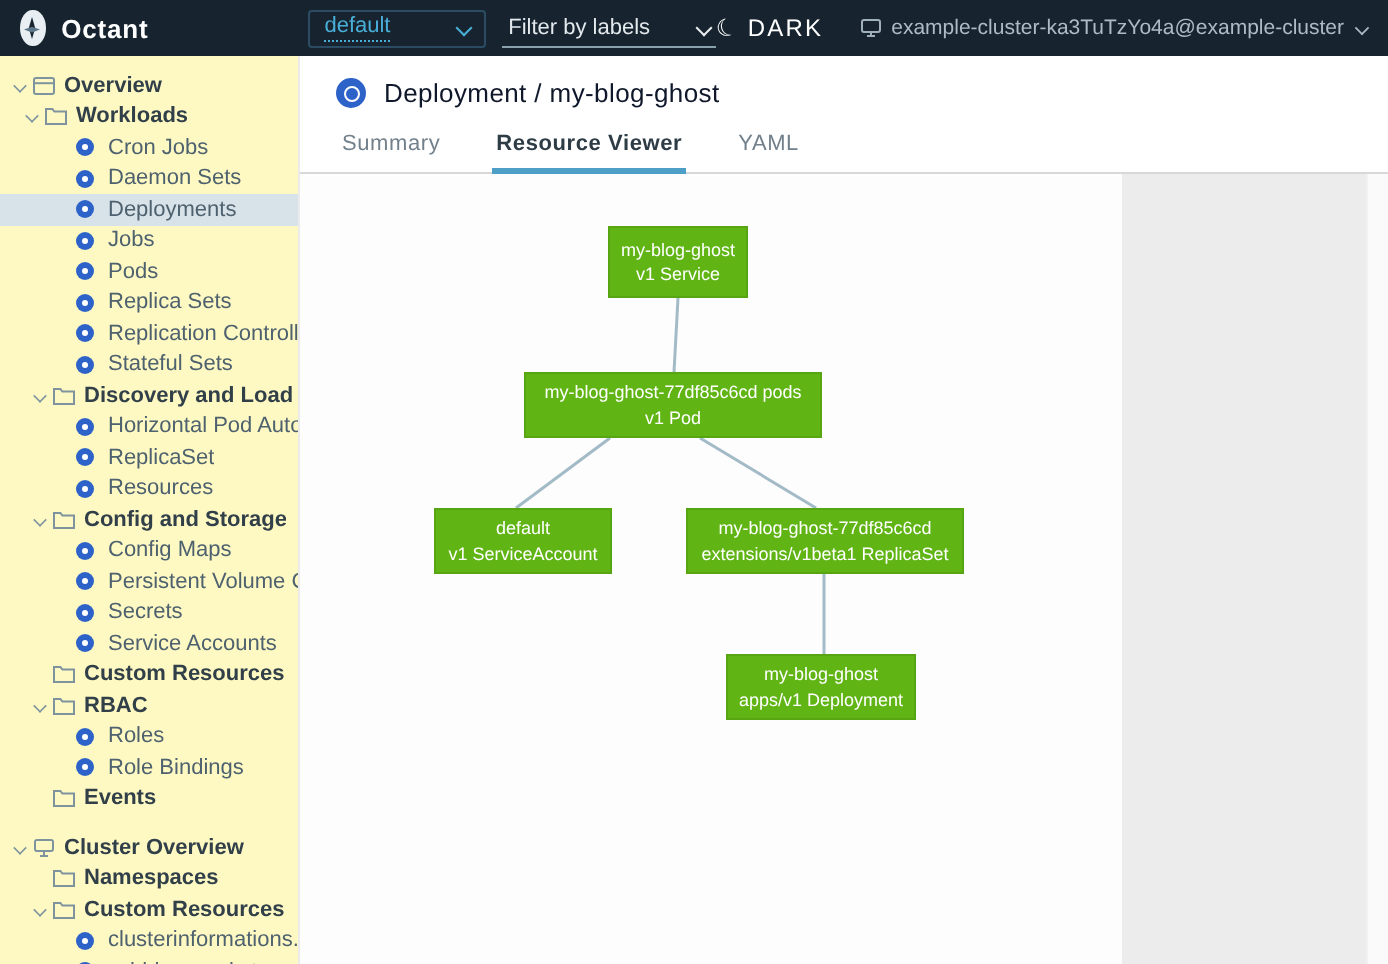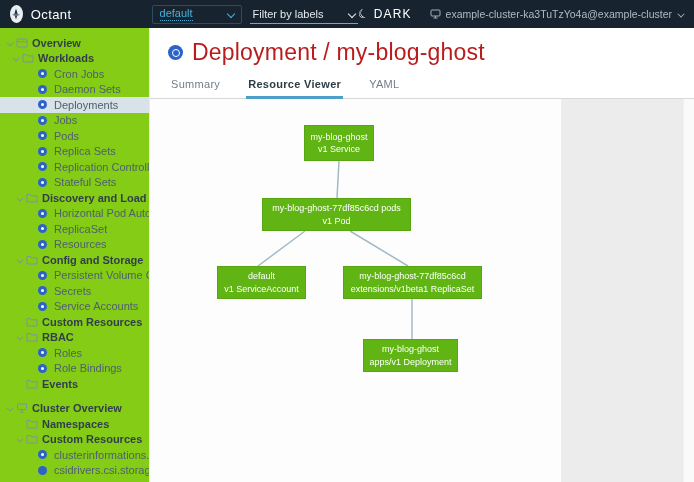--- a/index.html
+++ b/index.html
@@ -2,59 +2,59 @@
 <html><head>
 <meta charset="utf-8">
 <style>
   * { margin:0; padding:0; box-sizing:border-box; }
   html,body { width:694px; height:482px; overflow:hidden; font-family:"Liberation Sans", sans-serif; background:#fff; }
   .app { width:694px; height:482px; display:flex; flex-direction:column; }
 
   
   .header { height:28px; background:#17242f; display:flex; align-items:center; padding:0 8px 0 10px; flex:0 0 28px; }
   .logo { width:18px; height:18px; border-radius:50%; background:#e8eef2; display:flex; align-items:center; justify-content:center; }
-  .app-name { color:#fff; font-size:13px; letter-spacing:.4px; margin-left:8px; }
+  .app-name { color:#fff; font-size:13px; letter-spacing:.4px; margin-left:8px;font-weight:bold; }
   .ns-select { margin-left:80px; width:120px; height:19px; border:1px solid #2a4d63; border-radius:2px; display:flex; align-items:center; padding:0 7px; cursor:pointer; }
   .ns-value { color:#49afd9; font-size:11px; border-bottom:1px dotted #49afd9; line-height:13px; }
   .ns-select .chev { margin-left:auto; border-color:#49afd9; }
   .filter { margin-left:8px; width:150px; height:19px; border-bottom:1px solid #8aa0ac; display:flex; align-items:center; padding:0 3px; }
   .filter-text { color:#e3e9ed; font-size:11px; }
   .filter .chev { margin-left:auto; border-color:#e9eef2; }
   .spacer { flex:1; }
   .dark-toggle { display:flex; align-items:center; color:#fff; cursor:pointer; }
   .moon { font-size:12px; line-height:12px; transform:rotate(-18deg); }
   .dark-label { font-size:12px; font-weight:normal; letter-spacing:1.1px; margin-left:5px;text-align:right; }
   .cluster { display:flex; align-items:center; margin-left:18px; margin-right:2px; cursor:pointer; }
   .cluster-text { color:#aebbc4; font-size:10.5px; margin-left:5px; white-space:nowrap; }
   .cluster .chev { margin-left:6px; border-color:#aebbc4; transform:rotate(-45deg) scale(.85); }
 
   .chev { width:6px; height:6px; border-left:1.5px solid #7e939e; border-bottom:1.5px solid #7e939e; transform:rotate(-45deg); display:inline-block; flex:0 0 auto; }
 
   
   .body-row { flex:1; display:flex; min-height:0; }
 
   
-  .sidebar { width:150px; flex:0 0 150px; background:#84cc16; border-right:1px solid #ebebeb; padding-top:7px; overflow:hidden; }
+  .sidebar { width:150px; flex:0 0 150px; background:#fef9c3; border-right:1px solid #ebebeb; padding-top:7px; overflow:hidden; }
   .srow { height:15.5px; display:flex; align-items:center; font-size:11px; color:#4e616e; cursor:pointer; white-space:nowrap; }
   .srow.hdr { font-weight:bold; color:#313f49; }
   .srow.sel { background:#d8e2e9; }
   .srow .chev-box { width:12px; display:flex; justify-content:center; flex:0 0 12px; }
   .srow .chev-box .chev { transform:rotate(-45deg) scale(.8); }
   .srow .icon-box { width:14px; display:flex; justify-content:flex-start; align-items:center; flex:0 0 14px; }
   .srow .lbl { padding-left:2px; overflow:hidden; text-overflow:clip; }
   .res-icon { width:9px; height:9px; border-radius:50%; background:#2d62c9; display:inline-flex; align-items:center; justify-content:center; }
   .res-dot { width:3px; height:3px; border-radius:50%; background:#fff; }
   .sgap { height:9px; }
 
   
   .main { flex:1; display:flex; flex-direction:column; background:#fff; min-width:0; }
   .title-row { display:flex; align-items:center; padding:11px 0 3px 18px; }
   .title-icon { width:15px; height:15px; border-radius:50%; background:#2d62c9; display:flex; align-items:center; justify-content:center; }
   .title-icon::after { content:""; width:6px; height:6px; border:1.6px solid #fff; border-radius:50%; }
-  .page-title { font-size:23px; color:#b91c1c; margin-left:9px; letter-spacing:.2px; }
+  .page-title { font-size:13px; color:#0f172a; margin-left:9px; letter-spacing:.2px; }
 
   .tab-row { display:flex; gap:24px; padding-left:19px; border-bottom:1px solid #d8d8d8; margin-top:4px; }
   .tab { font-size:11px; color:#72808c; padding:5px 2px 6px; cursor:pointer; letter-spacing:.3px; }
   .tab.active { color:#2e3c46; font-weight:bold; border-bottom:3px solid #4d9fc7; margin-bottom:-1px; }
 
   .content-row { flex:1; display:flex; min-height:0; }
   .graph-canvas { flex:1; position:relative; background:#fdfdfd; overflow:hidden; }
   .detail-panel { width:122px; flex:0 0 122px; background:#ececec; }
   .right-strip { width:11px; flex:0 0 11px; background:#fafafa; border-left:1px solid #f1f1f1; }
 
@@ -236,20 +236,28 @@
         <div class="srow hdr" style="padding-left: 14px;">
           <span class="chev-box">
             <span class="chev"></span>
           </span>
           <span class="icon-box">
             <svg width="12" height="10" viewBox="0 0 12 10">
               <path d="M1 9 V1.5 h3.2 l1 1.3 H11 V9 z" fill="none" stroke="#7e939e" stroke-width="1"></path>
             </svg>
           </span>
           <span class="lbl">Config and Storage</span>
+        </div>
+        <div class="srow" style="padding-left: 38px;">
+          <span class="icon-box">
+            <span class="res-icon">
+              <span class="res-dot"></span>
+            </span>
+          </span>
+          <span class="lbl">Config Maps</span>
         </div>
         <div class="srow" style="padding-left: 38px;">
           <span class="icon-box">
             <span class="res-icon">
               <span class="res-dot"></span>
             </span>
           </span>
           <span class="lbl">Persistent Volume Claims</span>
         </div>
         <div class="srow" style="padding-left: 38px;">

